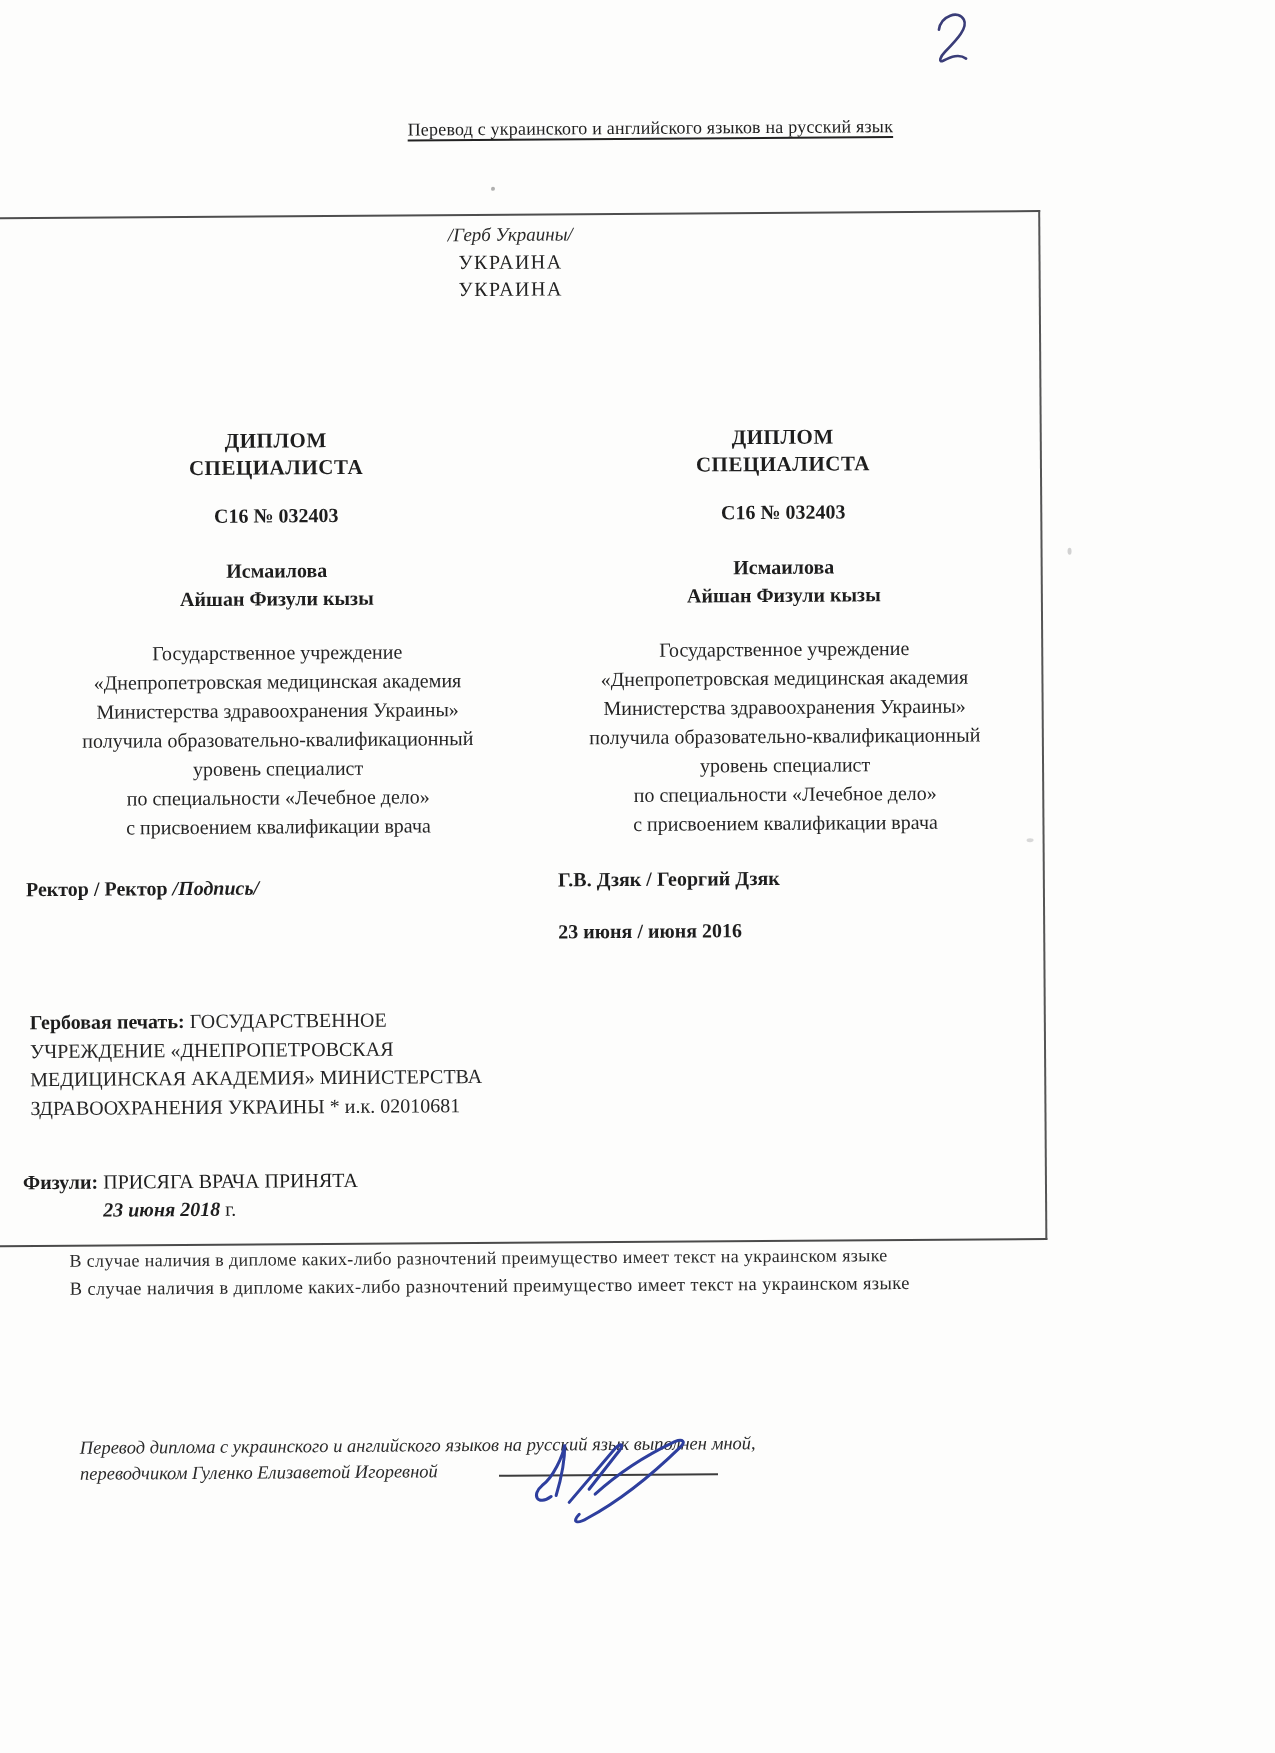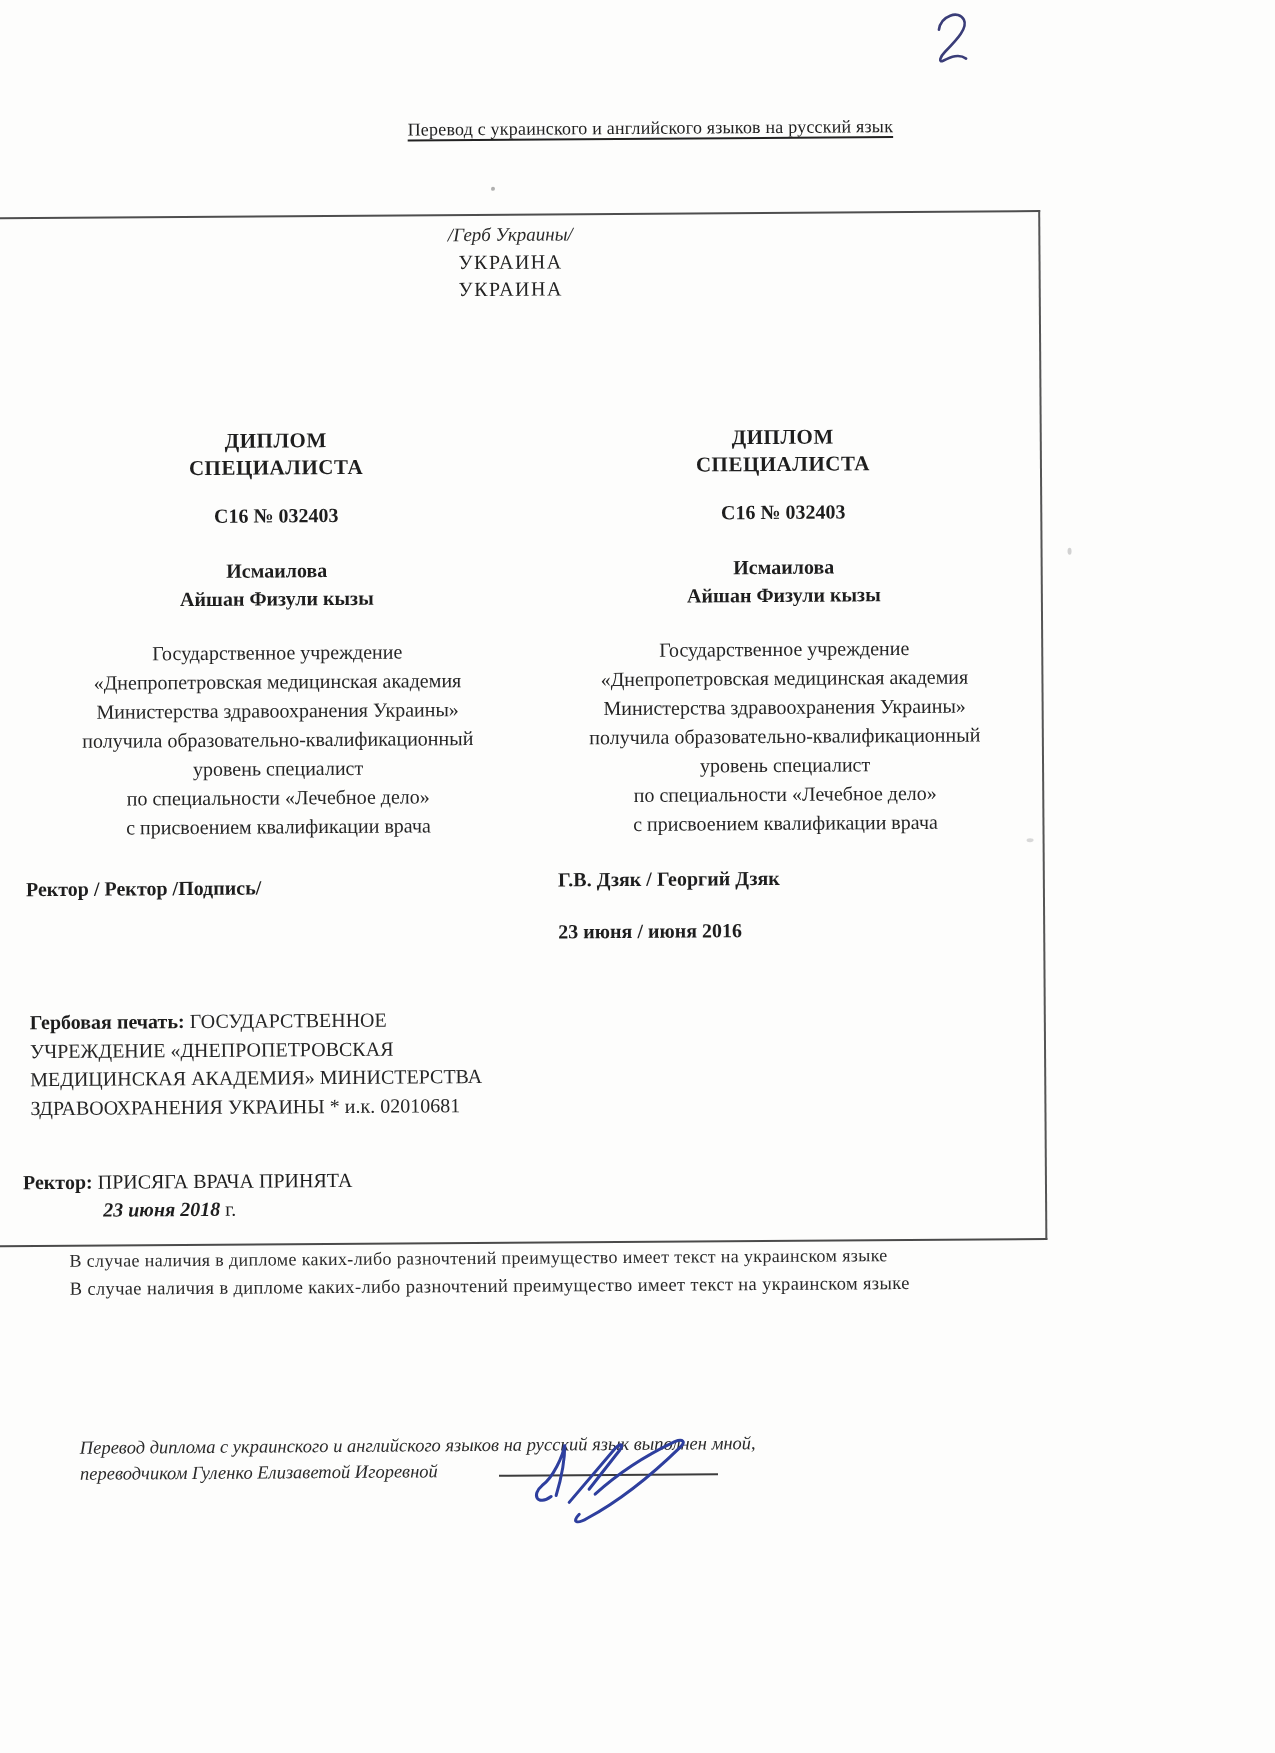--- a/index.html
+++ b/index.html
@@ -32,21 +32,21 @@
 
   .col{position:absolute;top:205px;width:446px;text-align:center;}
   .col-l{left:69px;}
   .col-r{left:576px;}
   .doc-title{font-weight:bold;font-size:21px;line-height:27px;letter-spacing:.5px;white-space:pre-line;padding-top:5px;}
   .serial{font-weight:bold;font-size:20px;margin-top:23px;}
   .holder{font-weight:bold;font-size:20px;line-height:28px;margin-top:29px;white-space:pre-line;}
   .bodytxt{font-size:20px;line-height:29px;margin-top:26px;white-space:pre-line;color:#262626;}
 
   .rektor{position:absolute;left:39px;top:659px;font-weight:bold;font-size:20px;white-space:nowrap;}
-  .rektor .sig-note{}
+  .rektor .sig-note{font-style:italic;}
   .signatory{position:absolute;left:571px;top:653px;font-weight:bold;font-size:20px;white-space:nowrap;}
   .issuedate{position:absolute;left:571px;top:705px;font-weight:bold;font-size:20px;white-space:nowrap;}
 
   .seal{position:absolute;left:42px;top:789px;width:458px;font-size:20px;line-height:28.5px;color:#272727;}
   .seal b{color:#1c1c1c;}
   .stamp{position:absolute;left:34px;top:949px;font-size:20px;line-height:28px;}
   .stamp .l2{padding-left:80px;}
   .stamp .sdate{font-weight:bold;font-style:italic;}
 
   .disc1,.disc2{position:absolute;left:66px;white-space:nowrap;font-size:18px;letter-spacing:.35px;color:#2b2b2b;}
@@ -119,21 +119,21 @@
     <div class="signatory">Г.В. Дзяк / Георгий Дзяк</div>
     <div class="issuedate">23 июня / июня 2016</div>
 
     <div class="seal">
       <b>Гербовая печать:</b>
       <span>ГОСУДАРСТВЕННОЕ УЧРЕЖДЕНИЕ «ДНЕПРОПЕТРОВСКАЯ МЕДИЦИНСКАЯ АКАДЕМИЯ» МИНИСТЕРСТВА ЗДРАВООХРАНЕНИЯ УКРАИНЫ * и.к. 02010681</span>
     </div>
 
     <div class="stamp">
       <div>
-        <b>Ректор:</b>
+        <b>Физули:</b>
         <span>ПРИСЯГА ВРАЧА ПРИНЯТА</span>
       </div>
       <div class="l2">
         <span class="sdate">23 июня 2018</span>
         <span>г.</span>
       </div>
     </div>
   </div>
 
   <div class="disc1">В случае наличия в дипломе каких-либо разночтений преимущество имеет текст на украинском языке</div>

